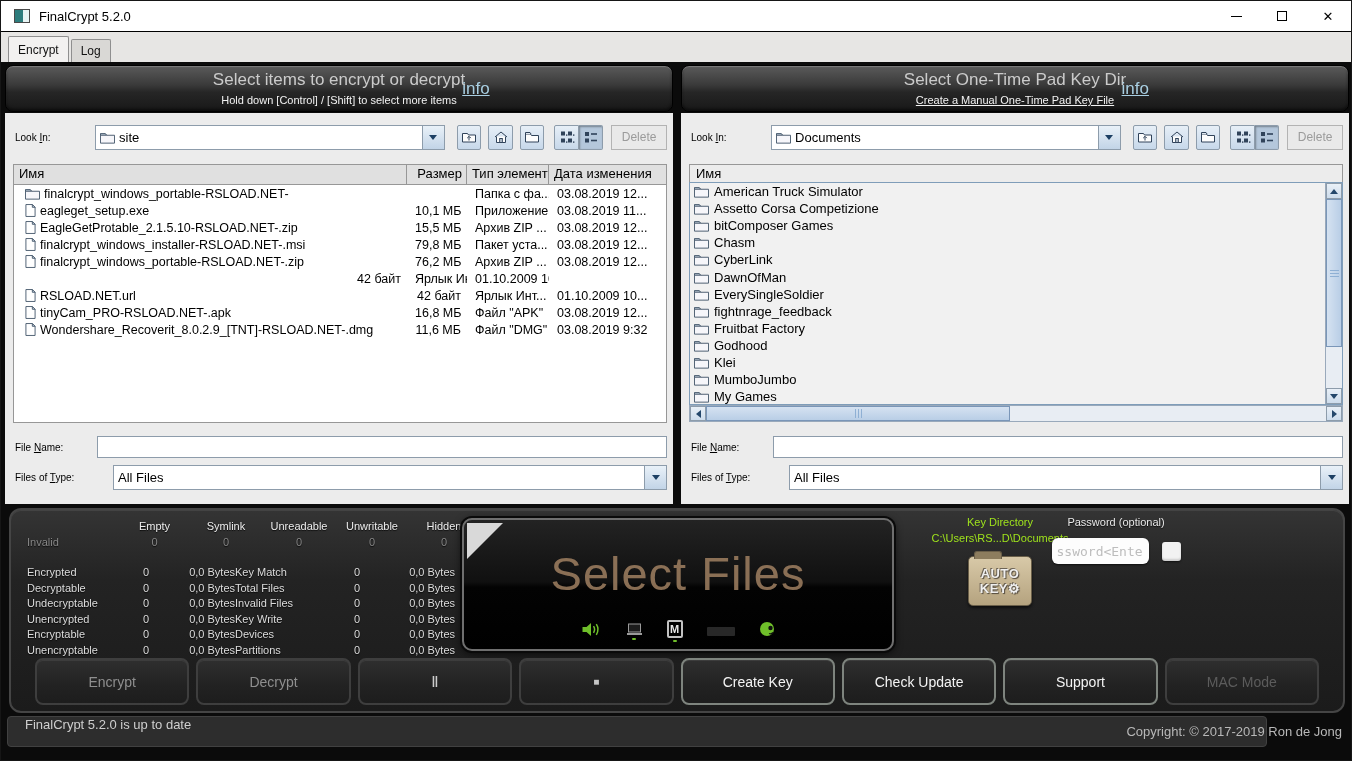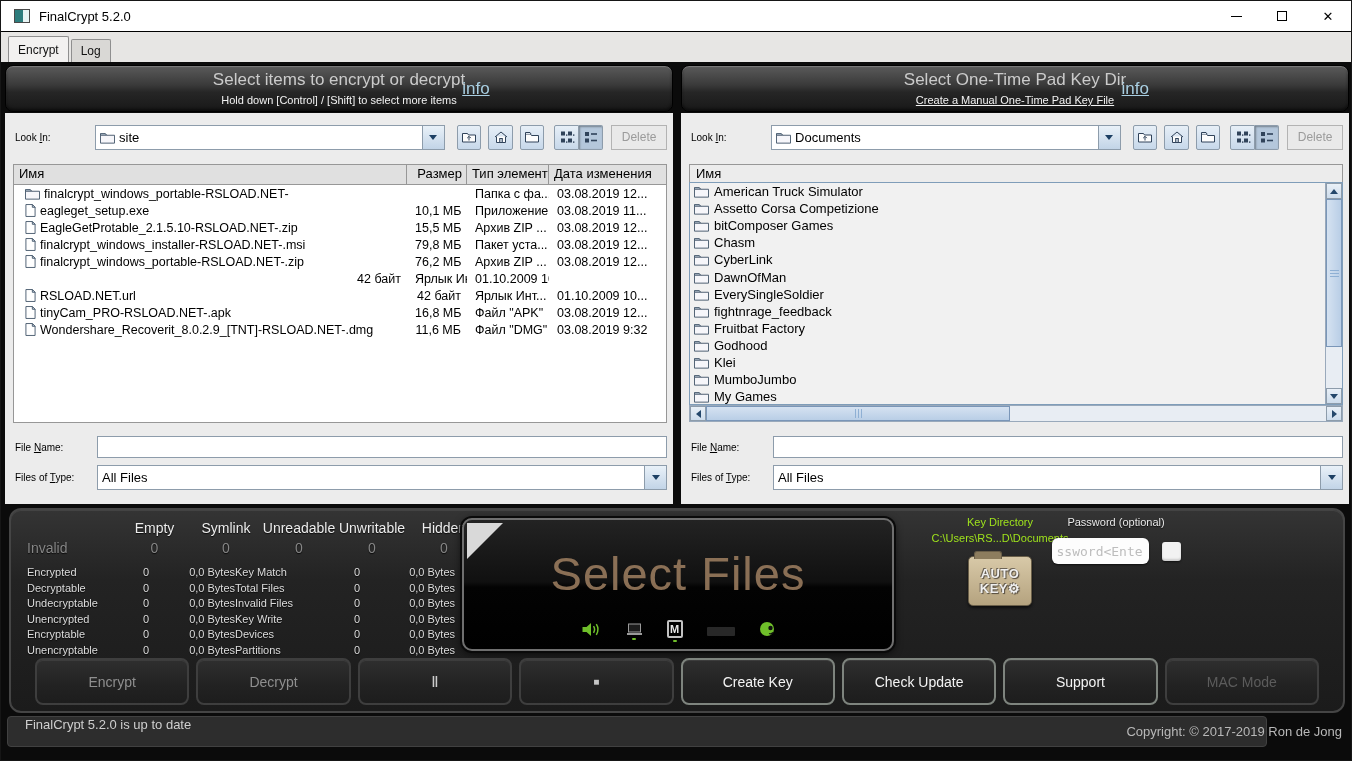--- a/index.html
+++ b/index.html
@@ -92,27 +92,27 @@
   .hscroll{ position:absolute; top:292px; left:8px; width:654px; height:17px; background:#e8edf3; border:1px solid #99a9bb; }
   .hs-left{ position:absolute; left:0; top:0; height:15px; width:16px; }
   .hs-right{ position:absolute; right:0; top:0; height:15px; width:16px; }
   .hthumb{ position:absolute; left:16px; top:0; height:15px; width:304px; background:linear-gradient(#d5e2f1,#b9cee6); border:1px solid #7a96b8; display:flex; align-items:center; justify-content:center; cursor:grab; }
   .hatch-h{ width:7px; height:9px; background:repeating-linear-gradient(90deg,#8fb0d4 0 1px,transparent 1px 3px); }
 
   
   .fname-row{ position:absolute; top:322px; left:10px; width:652px; height:24px; display:flex; align-items:center; }
   .fname-input{ flex:1; height:22px; border:1px solid #8d9cab; background:#fff; font-size:13px; padding:0 4px; font-family:inherit; }
   .ftype-row{ position:absolute; top:351px; left:10px; width:652px; height:26px; display:flex; align-items:center; }
-  .combo.wide{ flex:1; width:auto; }
+  .combo.wide{ flex:1; width:auto;margin-left:16px; }
 
   
   .bottom-panel{ position:absolute; top:445px; left:8px; width:1336px; height:205px; border:2px solid #454545; border-radius:12px;
     background:linear-gradient(#343434,#232323 35%,#1b1b1b); box-shadow:inset 0 1px 0 rgba(255,255,255,.08); }
 
-  .stats-top{ position:absolute; left:16px; top:10px; display:grid; grid-template-columns:92px 71px 72px 74px 72px 72px; row-gap:4px; font-size:14px; }
+  .stats-top{ position:absolute; left:16px; top:10px; display:grid; grid-template-columns:92px 71px 72px 74px 72px 72px; row-gap:4px; font-size:11px; }
   .stats-top .sc{ text-align:center; color:#ededed; text-shadow:0 1px 1px rgba(0,0,0,.8); }
   .stats-top .sc.first{ text-align:left; }
   .stats-top .dim{ color:#868686; }
   .stats-grid{ position:absolute; left:16px; top:56px; display:grid; grid-template-columns:96px 46px 66px 96px 52px 72px; row-gap:3.5px; font-size:11px; color:#dcdcdc; text-shadow:0 1px 1px rgba(0,0,0,.8); }
   .stats-grid .gl{ text-align:left; }
   .stats-grid .gv{ text-align:center; }
   .stats-grid .gb{ text-align:right; }
 
   
   .display{ position:absolute; left:451px; top:8px; width:432px; height:133px; border-radius:10px; border:2px solid #6f6f6f;

